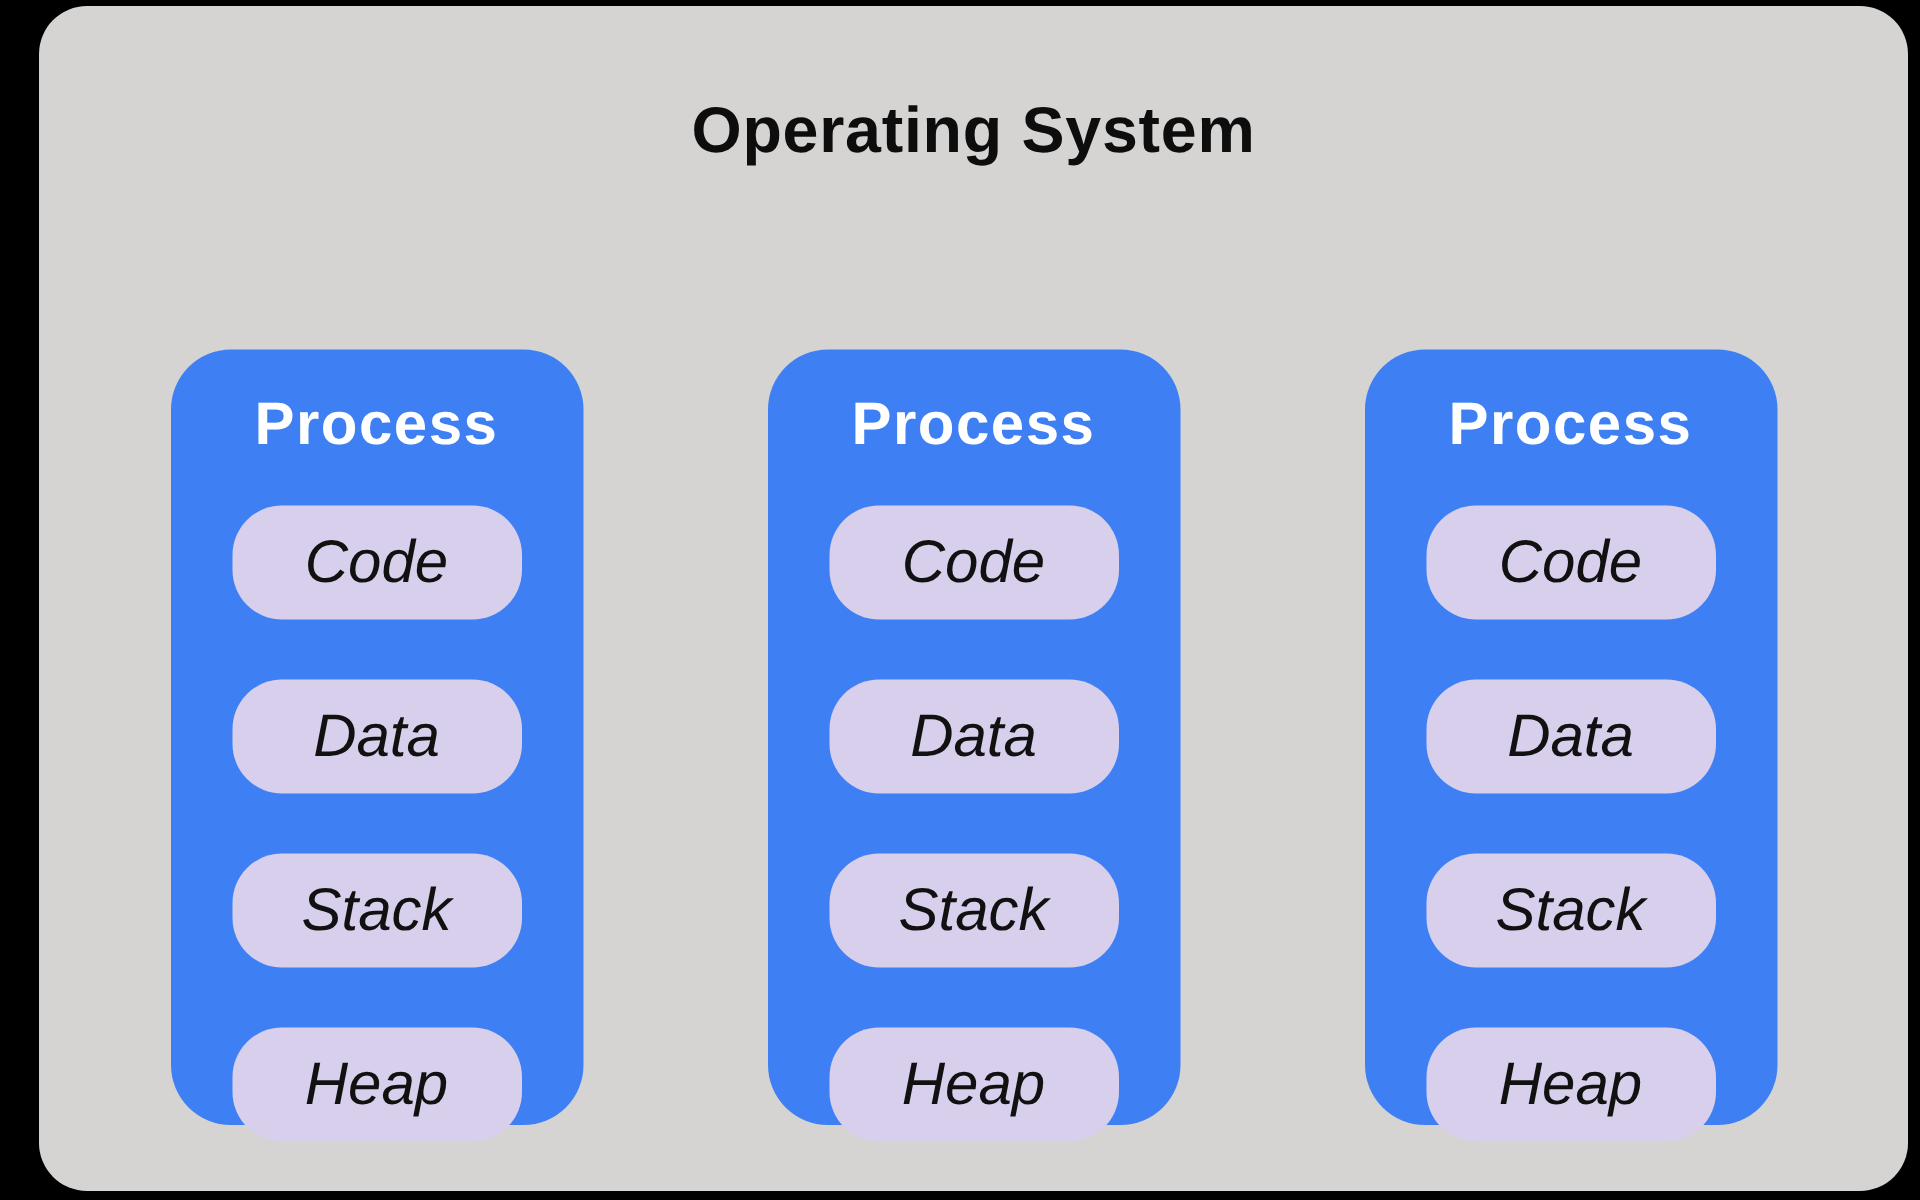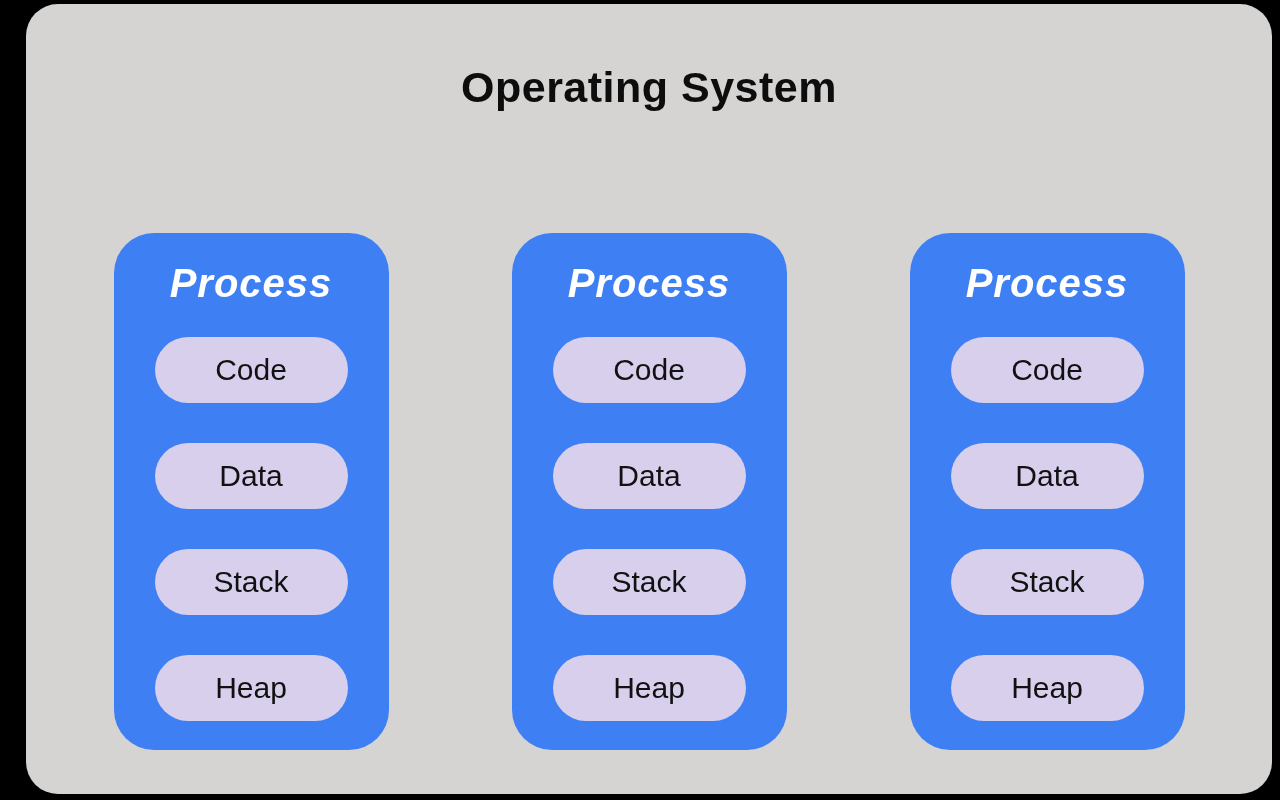--- a/index.html
+++ b/index.html
@@ -52,38 +52,38 @@
     flex-direction: column;
     align-items: center;
   }
   .process-title {
     margin-top: 26px;
     font-size: 40px;
     font-weight: bold;
     color: var(--process_title_text);
     line-height: 48px;
     letter-spacing: 1px;
-    font-style: italic;
   }
   .segment-list {
     margin-top: 30px;
     display: flex;
     flex-direction: column;
     gap: 40px;
   }
   .segment-pill {
     width: 193px;
-    height: 66px;
+    height: 76px;
     border-radius: 33px;
     background: var(--segment_fill);
     display: flex;
     align-items: center;
     justify-content: center;
-    font-size: 30px;
+    font-size: 40px;
     color: var(--segment_text);
+    font-style: italic;
   }
 </style>
 </head>
 <body>
 
 <div class="panel">
   <div class="panel-title">Operating System</div>
 
   <div class="process-row">
 

